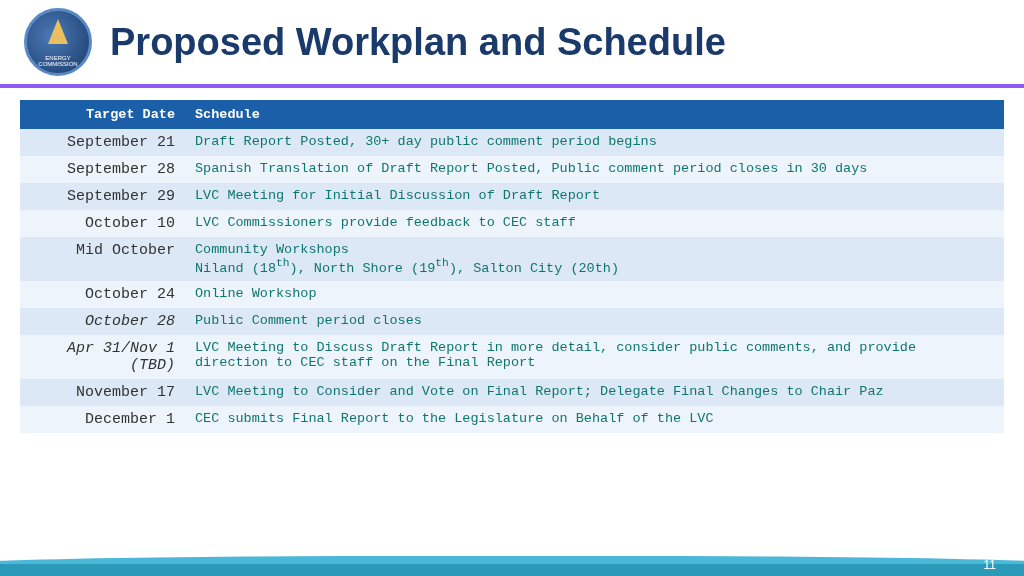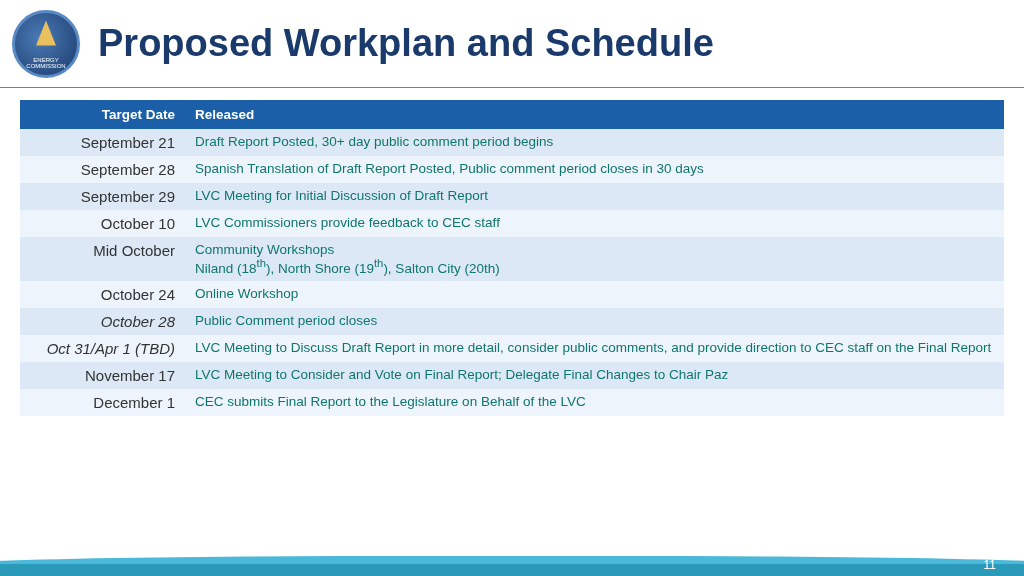--- a/index.html
+++ b/index.html
@@ -10,22 +10,22 @@
       font-family: Arial, sans-serif;
       background: #fff;
       overflow: hidden;
       position: relative;
     }
 
     
     .header {
       display: flex;
       align-items: center;
-      padding: 8px 12px;
-      border-bottom: 1px solid #8b5cf6;
+      padding: 8px 24px;
+      border-bottom: 4px solid #8b5cf6;
       height: 88px;
     }
 
     .logo-circle {
       width: 68px;
       height: 68px;
       border-radius: 50%;
       background: radial-gradient(circle at 40% 40%, #4a7ab5, #1a3a6b);
       display: flex;
       align-items: center;
@@ -64,20 +64,21 @@
       font-weight: bold;
       color: #1a3a6b;
       margin-left: 18px;
       font-family: Arial Black, Arial, sans-serif;
     }
 
     
     .main {
       padding: 12px 20px 10px 20px;
       height: calc(576px - 88px);
+      font-family: Liberation Mono, monospace;
     }
 
     
     .schedule-table {
       width: 100%;
       border-collapse: collapse;
       font-size: 13.5px;
     }
 
     .schedule-table th {
@@ -164,21 +165,21 @@
     <span class="logo-text">ENERGY<br>COMMISSION</span>
   </div>
   <h1 class="header-title">Proposed Workplan and Schedule</h1>
 </div>
 
 <div class="main">
   <table class="schedule-table">
     <thead>
       <tr>
         <th class="date-col">Target Date</th>
-        <th>Released</th>
+        <th>Schedule</th>
       </tr>
     </thead>
     <tbody id="table-body">
     <tr>
           <td class="date-cell">September 21</td>
           <td>Draft Report Posted, 30+ day public comment period begins</td>
         </tr>
         <tr>
           <td class="date-cell">September 28</td>
           <td>Spanish Translation of Draft Report Posted, Public comment period closes in 30 days</td>
@@ -197,21 +198,21 @@
         </tr>
         <tr>
           <td class="date-cell">October 24</td>
           <td>Online Workshop</td>
         </tr>
         <tr>
           <td class="date-cell italic">October 28</td>
           <td>Public Comment period closes</td>
         </tr>
         <tr>
-          <td class="date-cell italic">Oct 31/Apr 1 (TBD)</td>
+          <td class="date-cell italic">Apr 31/Nov 1 (TBD)</td>
           <td>LVC Meeting to Discuss Draft Report in more detail, consider public comments, and provide direction to CEC staff on the Final Report</td>
         </tr>
         <tr>
           <td class="date-cell">November 17</td>
           <td>LVC Meeting to Consider and Vote on Final Report; Delegate Final Changes to Chair Paz</td>
         </tr>
         <tr>
           <td class="date-cell">December 1</td>
           <td>CEC submits Final Report to the Legislature on Behalf of the LVC</td>
         </tr>

